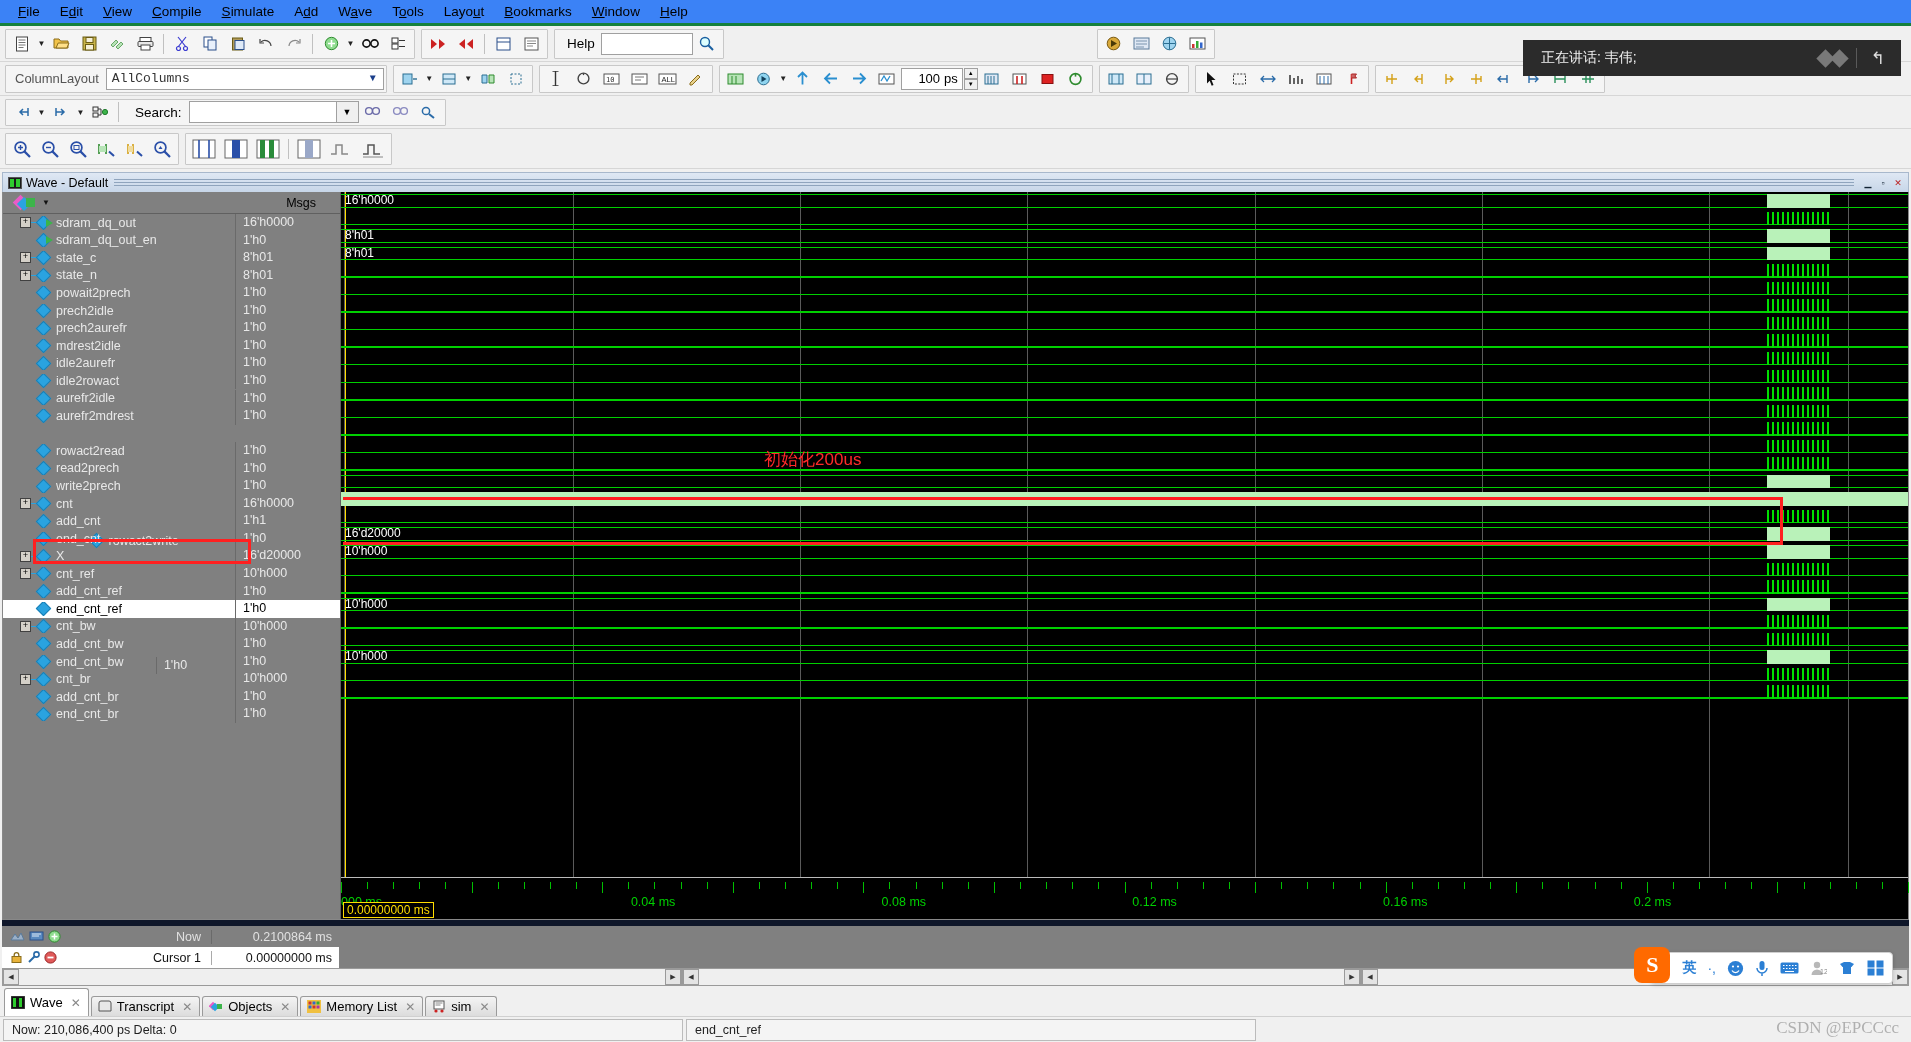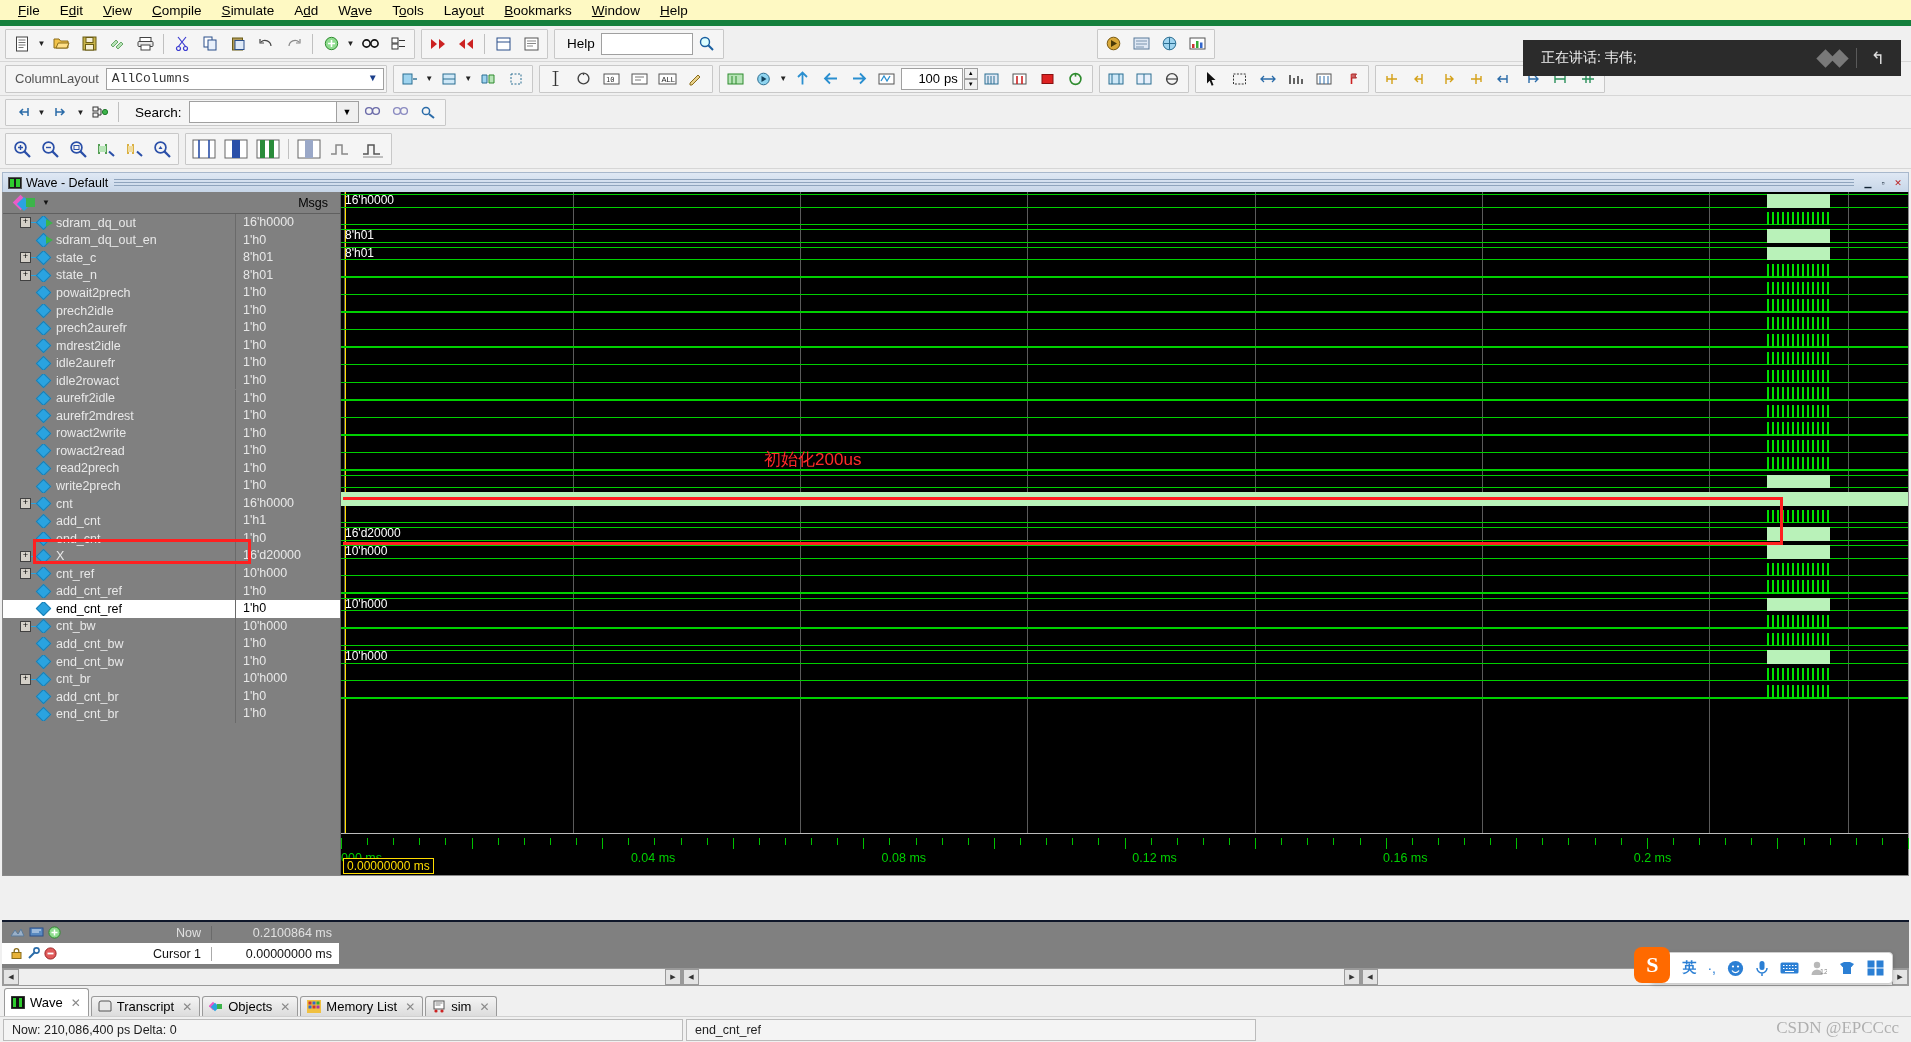--- a/index.html
+++ b/index.html
@@ -44,22 +44,22 @@
   .win-btn {
     width: 48px; height: 38px; display: flex; align-items: center; justify-content: center;
     font-size: 15px; color: #333;
   }
   .win-btn svg { display: block; }
 
   
   .menubar {
     height: 26px; flex: 0 0 26px;
     display: flex; align-items: center;
-    background: #fef9c3; padding-left: 8px;
-    border-bottom: 6px solid #15803d;
+    background: #3b82f6; padding-left: 8px;
+    border-bottom: 3px solid #15803d;
   }
   .menu-item {
     padding: 3px 10px; font-size: 13.5px; color: #000;
     white-space: nowrap;
   }
   .menu-item u { text-decoration: underline; }
 
   
   .toolbar-row {
     display: flex; align-items: center;
@@ -175,21 +175,21 @@
   }
   .nh-icon .d2 {
     position:absolute; left:4px; top:5px; width:10px; height:10px;
     background:#2aa3e0; transform: rotate(45deg);
   }
   .nh-icon .d3 {
     position:absolute; left:11px; top:4px; width:9px; height:9px; background:#3cb44a;
   }
   .nh-caret { font-size: 8px; color: #111; margin-left: 5px; }
   .nh-msgs {
-    margin-left: auto; padding-right: 12px; font-size: 12.5px; color: #000;
+    margin-left: auto; padding-right: 24px; font-size: 12.5px; color: #000;
   }
   .names-scroll {
     flex: 1 1 auto; overflow: hidden; position: relative;
   }
   .sig-row {
     height: 17.55px; display: flex; align-items: center;
     color: #e8e8e8; font-size: 12.5px; position: relative;
   }
   .sig-row.selected { background: #ffffff; color: #000; }
   .sig-row.selected .sig-val { background:#ffffff; color:#000; }
@@ -270,21 +270,21 @@
   }
   .cursor-badge {
     position: absolute; left: 2px; top: 24px;
     background: #000; border: 1px solid #ffdd00; color: #ffdd00;
     font-size: 12px; padding: 0 3px; white-space: nowrap;
   }
 
   
   .wave-status {
     height: 48px; flex: 0 0 48px; display: flex;
-    border-top: 2px solid #0f172a; background: #808080; margin-top: 44px;
+    border-top: 6px solid #0f172a; background: #808080;
   }
   .ws-left { width: 337px; flex: 0 0 337px; display: flex; flex-direction: column; }
   .ws-row { height: 21px; display: flex; align-items: center; font-size: 12.5px; }
   .ws-row.now { color: #e0e0e0; }
   .ws-row.cursor { background: #fff; color: #111; }
   .ws-icons { width: 60px; flex: 0 0 60px; display: flex; align-items: center; padding-left: 8px; gap: 4px; }
   .ws-label { flex: 1 1 auto; text-align: right; padding-right: 10px; }
   .ws-value {
     width: 128px; flex: 0 0 128px; text-align: right; padding-right: 7px;
     border-left: 1px solid #6a6a6a;
@@ -1078,21 +1078,21 @@
               <div class="sig-left">
                 <div class="expander empty"></div>
                 <div class="conn hidden"></div>
                 <div class="diamond-wrap">
                   <div class="diamond"></div>
                 </div>
                 <span class="sig-name">aurefr2mdrest</span>
               </div>
               <div class="sig-val">1'h0</div>
             </div>
-            <div class="sig-row" style="top: 210.6px; position: absolute; left: 0px; right: 0px;">
+            <div class="sig-row" style="top: 210.6px; position: absolute; left: 0px; right: 0px; flex-direction: column;">
               <div class="sig-left">
                 <div class="expander empty"></div>
                 <div class="conn hidden"></div>
                 <div class="diamond-wrap">
                   <div class="diamond"></div>
                 </div>
                 <span class="sig-name">rowact2write</span>
               </div>
               <div class="sig-val">1'h0</div>
             </div>

